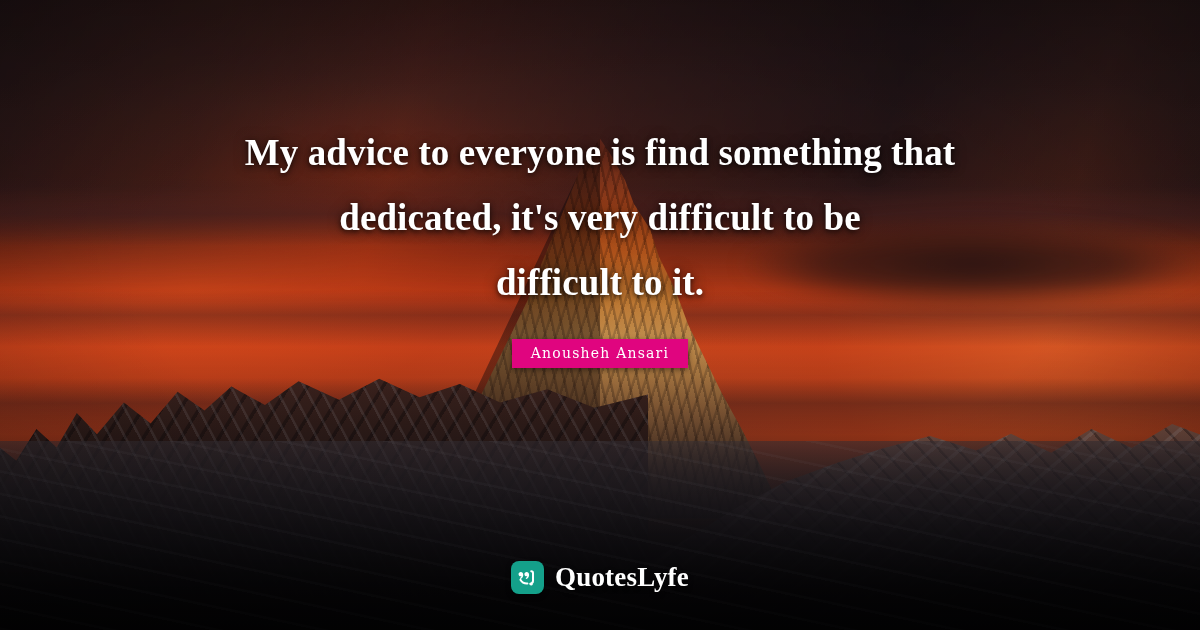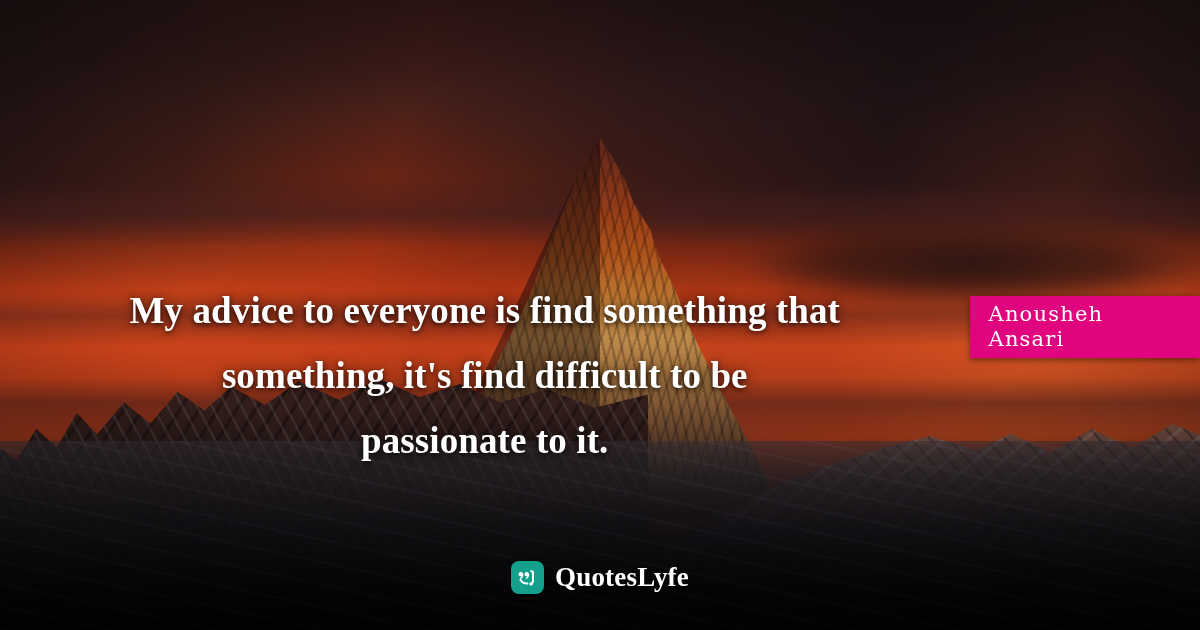--- a/index.html
+++ b/index.html
@@ -300,21 +300,21 @@
         rgba(0,0,0,0) 40%, rgba(0,0,0,0.38) 100%);
   }
 
   
   .content {
     position: relative;
     z-index: 5;
     width: 100%;
     height: 100%;
     display: flex;
-    flex-direction: row;
+    flex-direction: column;
     align-items: center;
   }
 
   #quote-text {
     margin-top: 120px;
     width: 1000px;
     text-align: center;
     color: #ffffff;
     font-family: "Liberation Serif", "DejaVu Serif", serif;
     font-weight: bold;
@@ -326,21 +326,21 @@
       0 0 14px rgba(0,0,0,0.45);
   }
 
   #quote-text .qline { display: block; white-space: nowrap; }
 
   #author-badge {
     margin-top: 24px;
     background: #e0057f;
     color: #ffffff;
     font-family: "DejaVu Serif", "Liberation Serif", serif;
-    font-size: 21px;
+    font-size: 14px;
     letter-spacing: 1.2px;
     padding: 6px 19px 7px 19px;
     line-height: 1.15;
     box-shadow: 0 2px 6px rgba(0,0,0,0.45);
   }
 
   #brand-logo {
     position: absolute;
     left: 50%;
     transform: translateX(-50%);
@@ -389,22 +389,22 @@
     <div class="ridge-right"></div>
     <div class="valley"></div>
   </div>
 
   <div class="bg-layer scrim"></div>
 
   <div class="content">
 
     <div id="quote-text">
       <span class="qline">My advice to everyone is find something that</span>
-      <span class="qline">something, it's find difficult to be</span>
-      <span class="qline">passionate to it.</span>
+      <span class="qline">dedicated, it's very difficult to be</span>
+      <span class="qline">difficult to it.</span>
     </div>
 
     <div id="author-badge">Anousheh Ansari</div>
 
     <div id="brand-logo">
       <span id="brand-mark">
         <svg width="23" height="23" viewBox="0 0 24 24" aria-hidden="true">
 
           <path d="M5.0 6.2c-1.35 0-2.35 1.0-2.35 2.3 0 1.28 0.95 2.25 2.2 2.25 0.3 0 0.6-0.06 0.82-0.17-0.17 0.83-0.83 1.6-1.75 1.95l0.62 1.12c1.85-0.6 3.05-2.2 3.05-4.2 0-1.98-1.1-3.25-2.59-3.25z" fill="#ffffff"></path>
           <path d="M11.1 6.2c-1.35 0-2.35 1.0-2.35 2.3 0 1.28 0.95 2.25 2.2 2.25 0.3 0 0.6-0.06 0.82-0.17-0.17 0.83-0.83 1.6-1.75 1.95l0.62 1.12c1.85-0.6 3.05-2.2 3.05-4.2 0-1.98-1.1-3.25-2.59-3.25z" fill="#ffffff"></path>

